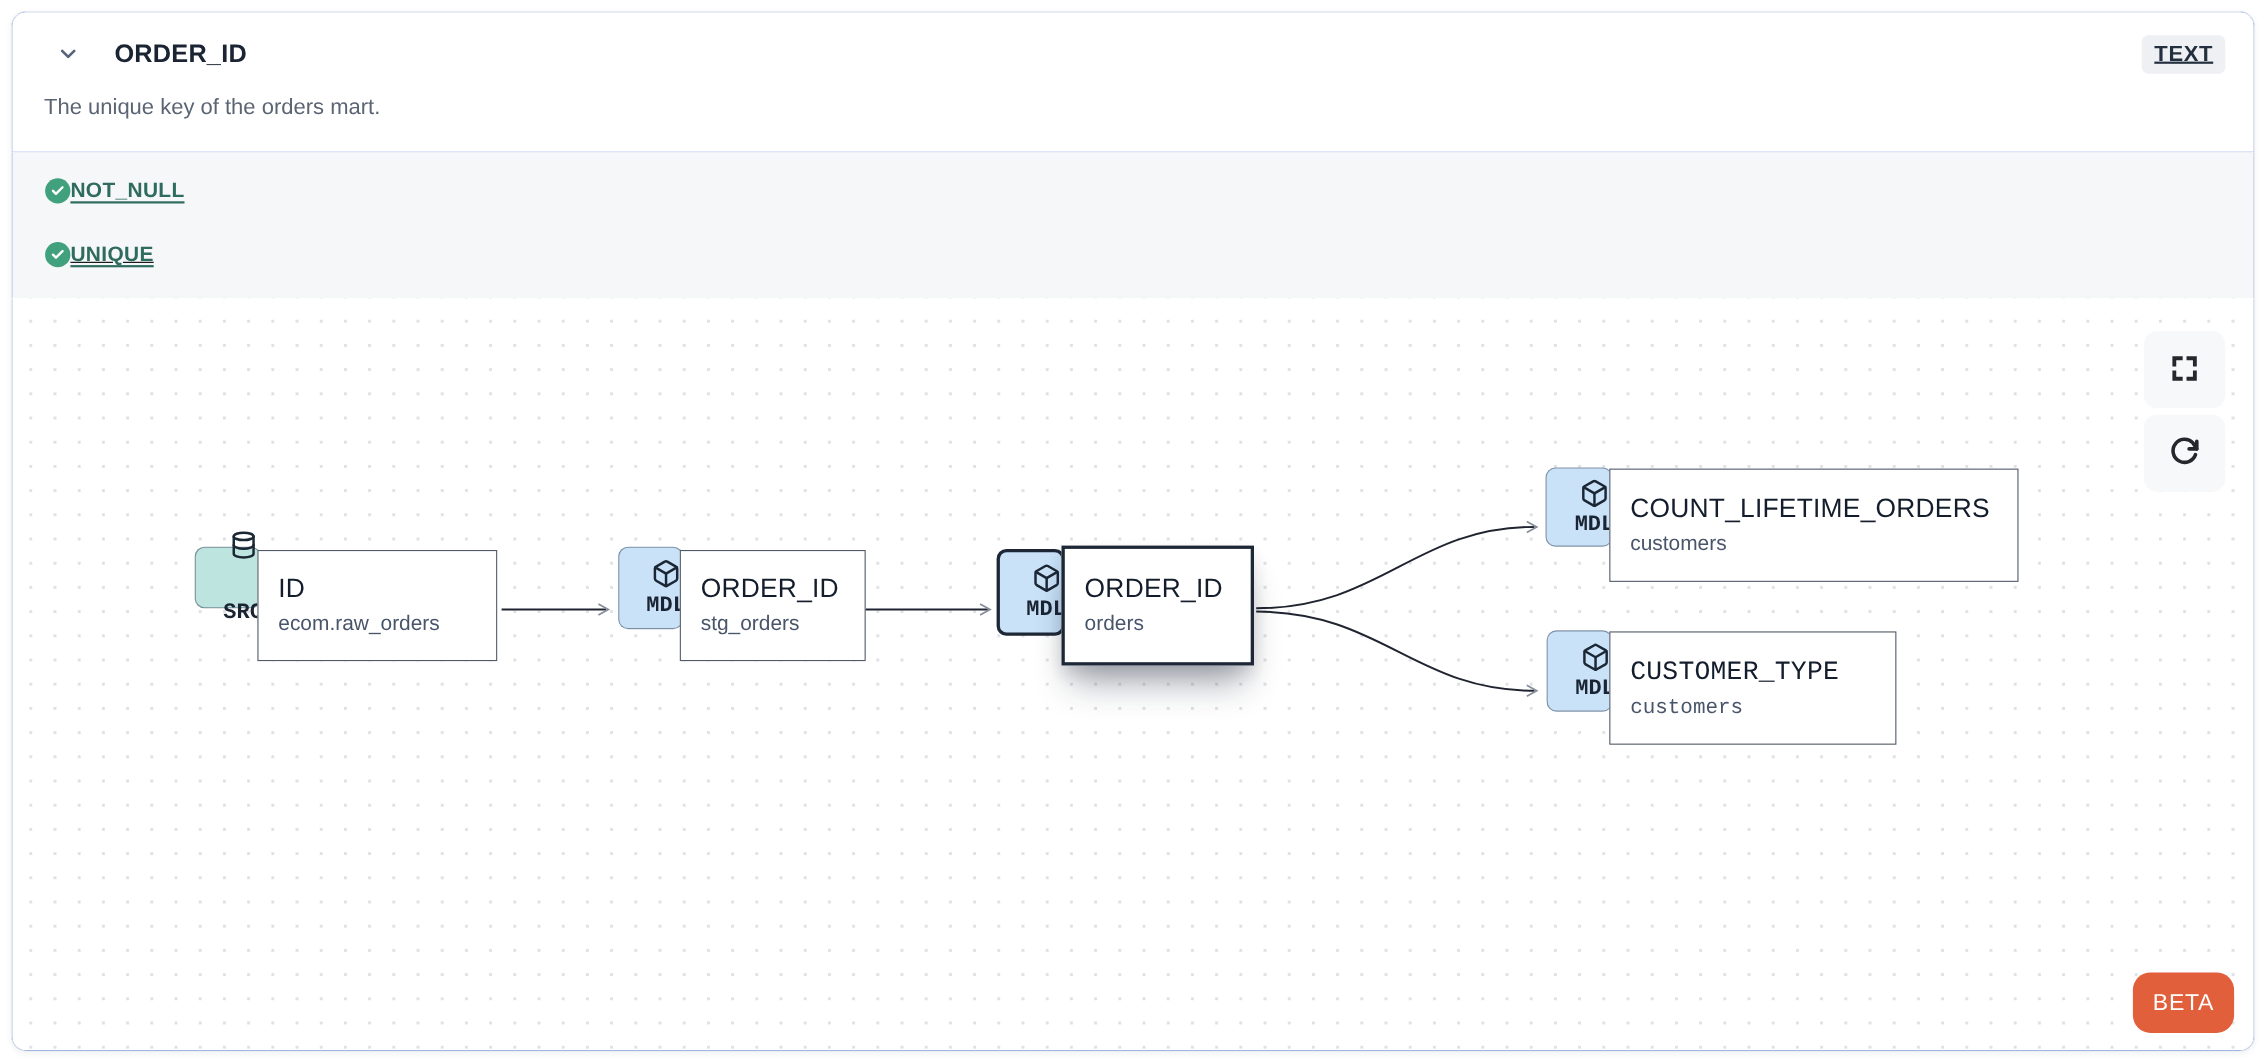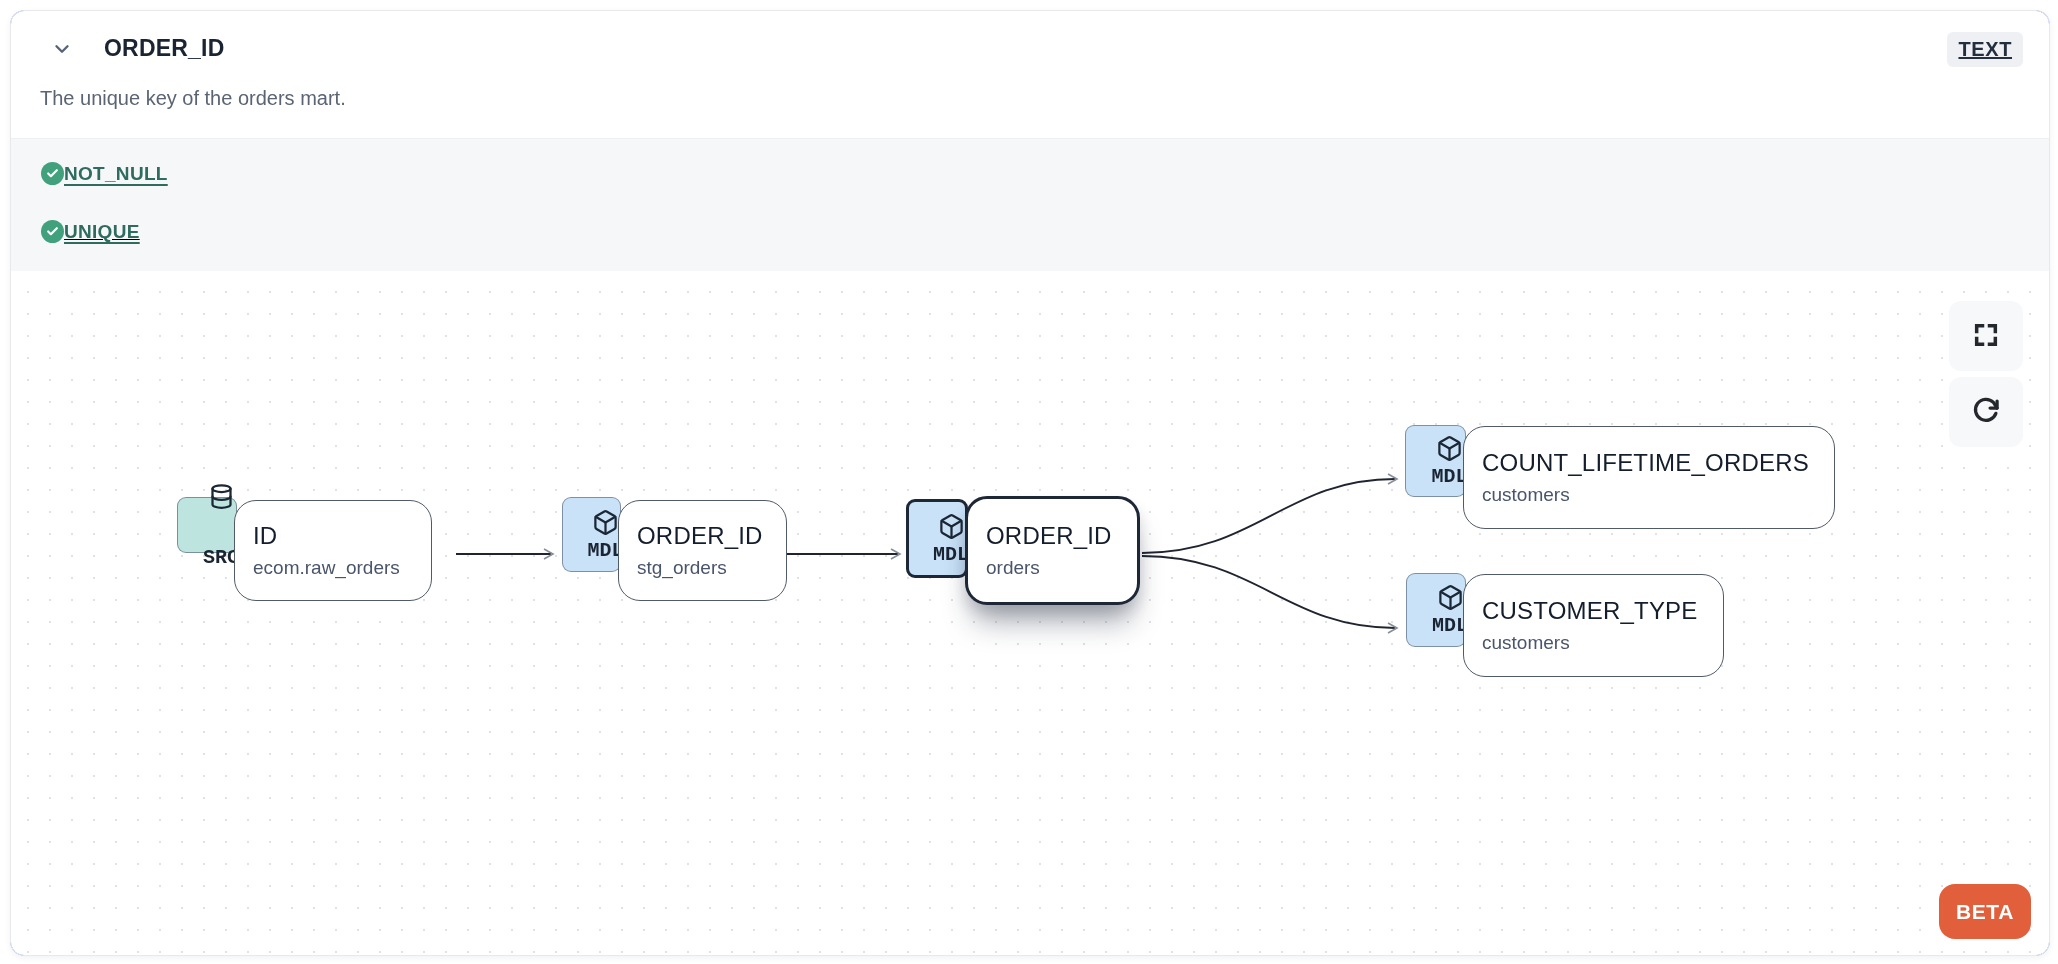--- a/index.html
+++ b/index.html
@@ -98,74 +98,74 @@
   .node-badge svg { width: 27px; height: 27px; }
   .badge-label {
     font-family: "Liberation Mono", "DejaVu Sans Mono", monospace;
     font-size: 20px; font-weight: 600; color: #1b2433; line-height: 1;
   }
   .badge-src { background: #bde4de; }
   .badge-mdl { background: #c9e2f8; }
   .node-card {
     background: #ffffff;
     border: 1.5px solid #515b68;
-    border-radius: 22px;
+    border-radius: 0;
     box-sizing: border-box;
     padding: 14px 18px;
     margin-left: -3px;
     position: relative;
     display: flex; flex-direction: column; justify-content: center; gap: 7px;
   }
   .node-title { font-size: 24px; color: #131d2b; letter-spacing: 0.2px; white-space: nowrap; }
   .node-subtitle { font-size: 19px; color: #49556a; white-space: nowrap; }
   .node.selected .node-badge { border: 3px solid #1d2736; }
   .node.selected .node-card {
     border: 3px solid #1d2736;
     box-shadow: 0 24px 30px -8px rgba(25,35,55,0.38), 0 8px 14px rgba(25,35,55,0.14);
   }
 
   
   .node-source { left: 166px; top: 226px; }
   .node-source .node-badge { width: 60px; height: 56px; gap: 34px; }
-  .node-source .node-card  { width: 198px; height: 101px; margin-top: 3px; }
+  .node-source .node-card  { width: 218px; height: 101px; margin-top: 3px; }
 
   .node-stg { left: 551px; top: 226px; }
   .node-stg .node-badge { width: 59px; height: 75px; }
   .node-stg .node-card  { width: 169px; height: 101px; margin-top: 3px; }
 
   .node-orders { left: 895px; top: 225px; }
   .node-orders .node-badge { width: 62px; height: 79px; margin-top: 3px; }
   .node-orders .node-card  { width: 175px; height: 109px; }
 
   .node-count { left: 1394px; top: 154px; }
   .node-count .node-badge { width: 61px; height: 72px; }
   .node-count .node-card  { width: 372px; height: 103px; margin-top: 1px; }
 
   .node-ctype { left: 1395px; top: 302px; }
   .node-ctype .node-badge { width: 60px; height: 74px; }
-  .node-ctype .node-card  { width: 261px; height: 103px; margin-top: 1px; }
+  .node-ctype .node-card  { width: 261px; height: 103px; margin-top: 1px; font-family: Liberation Mono, monospace; }
 
   
   .controls { position: absolute; right: 26px; top: 30px; display: flex; flex-direction: column; gap: 6px; }
   .ctrl-btn {
     width: 74px; height: 70px;
     background: #f7f8f9;
     border: none; border-radius: 12px;
     display: flex; align-items: center; justify-content: center;
     cursor: pointer; padding: 0;
   }
   .ctrl-btn svg { width: 28px; height: 28px; }
 
   .beta-badge {
     position: absolute; right: 18px; bottom: 16px;
     width: 92px; height: 55px;
     background: #e25f3b;
     border-radius: 16px;
     display: flex; align-items: center; justify-content: center;
-    color: #ffffff; font-size: 21px; font-weight: 700; letter-spacing: 0.6px;
+    color: #ffffff; font-size: 21px; font-weight: 400; letter-spacing: 0.6px;
   }
 </style>
 </head>
 <body>
 
 <div class="panel">
 
   <div class="header">
     <button class="chevron-btn">
       <span>

